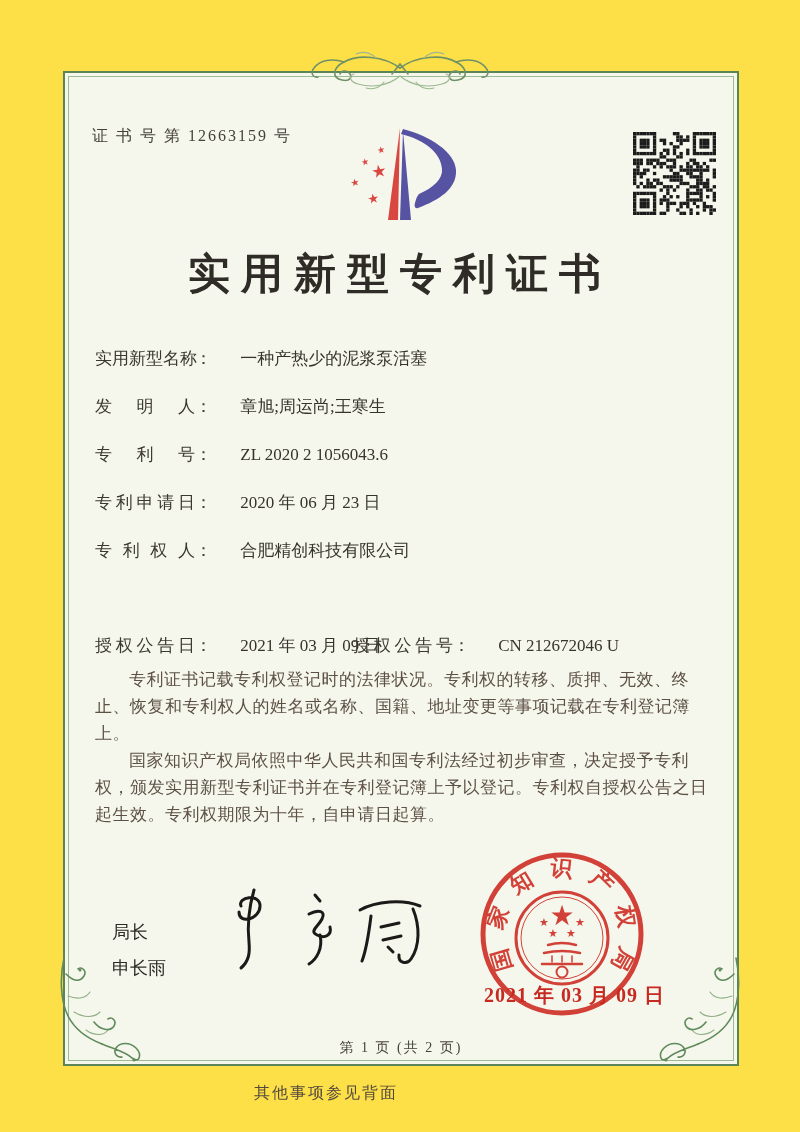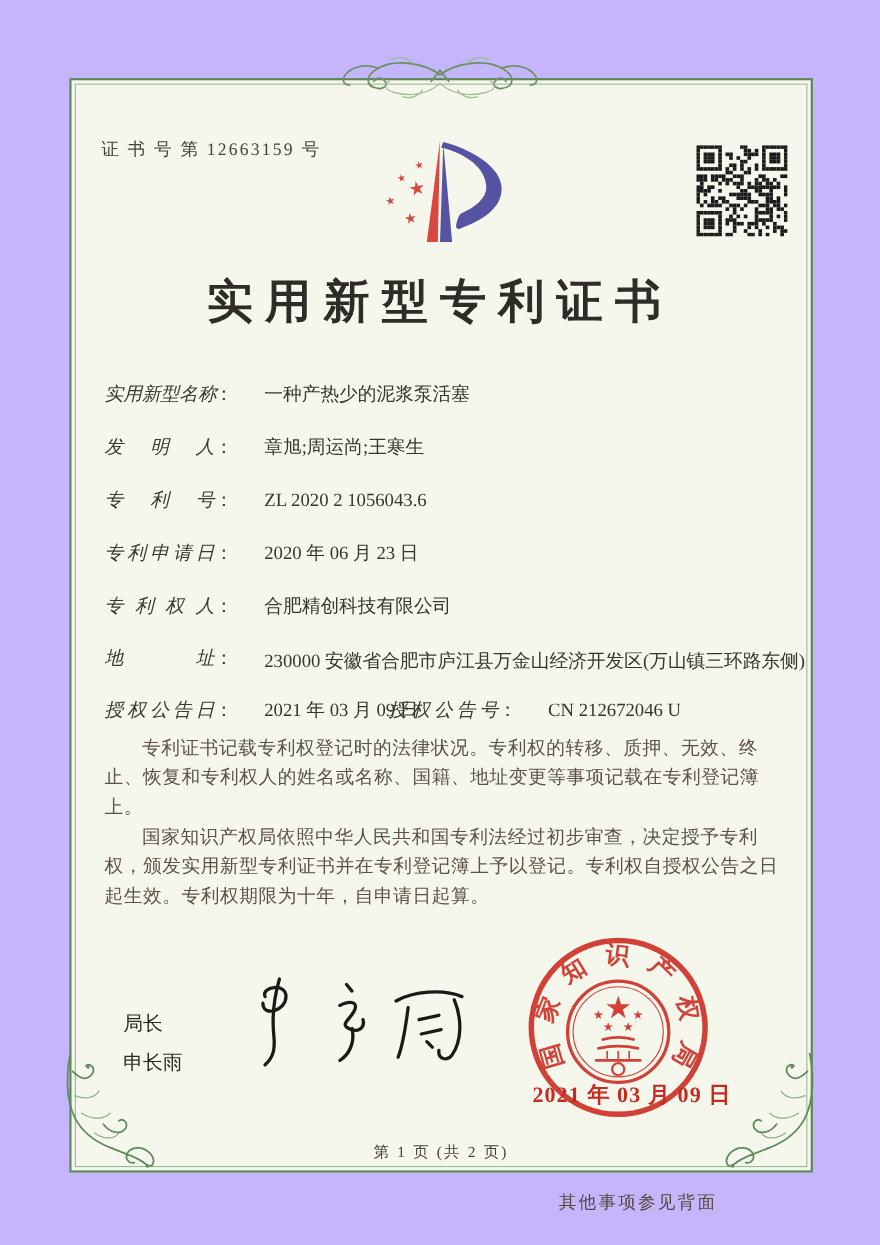--- a/index.html
+++ b/index.html
@@ -1,18 +1,18 @@
 <!DOCTYPE html>
 <html><head>
 <meta charset="utf-8">
 <style>
   html,body{margin:0;padding:0;background:#ffffff;}
   .page{
     position:relative;width:800px;height:1132px;margin:0 auto;
-    background:#c4b5fd;overflow:hidden;
+    background:#fde047;overflow:hidden;
     font-family:"Liberation Serif","DejaVu Serif",serif;
     color:#3b382f;
   }
   .frame{
     position:absolute;left:63px;top:71px;width:672px;height:991px;
     border:2px solid #5b8457;background:#f6f7ec;z-index:0;
   }
   .frame-inner{
     position:absolute;left:3px;top:3px;right:3px;bottom:3px;
     border:1px solid #9cba93;
@@ -25,48 +25,48 @@
   }
   .logo{position:absolute;left:345px;top:122px;z-index:2;}
   .qr{position:absolute;left:633px;top:132px;z-index:2;}
   .title{
     position:absolute;left:0;top:246px;width:800px;z-index:2;
     text-align:center;font-size:42px;font-weight:700;
     letter-spacing:11px;color:#2f2c27;
   }
   .fields{position:absolute;left:95px;top:341px;width:616px;height:330px;z-index:2;}
   .field-row{position:absolute;left:0;font-size:17px;line-height:22px;white-space:nowrap;}
-  .flabel{display:inline-block;width:100px;text-align:justify;text-align-last:justify;vertical-align:top;color:#3b382f;font-style:italic;}
+  .flabel{display:inline-block;width:100px;text-align:justify;text-align-last:justify;vertical-align:top;color:#3b382f;}
   .colon{display:inline-block;vertical-align:top;}
   .fvalue{display:inline-block;margin-left:24px;vertical-align:top;color:#37342c;}
   .fvalue.wrap{white-space:normal;width:492px;line-height:26px;}
   .pair2{position:absolute;left:258px;top:0;}
   .body-text{
     position:absolute;left:95px;top:666px;width:614px;z-index:2;
     font-size:17px;line-height:27px;color:#5d5146;letter-spacing:0.5px;
   }
   .body-text p{margin:0;text-indent:2em;}
   .sig-block{
     position:absolute;left:112px;top:914px;z-index:2;
-    font-family:Liberation Mono, monospace;
+    font-family:Liberation Sans, sans-serif;
     font-size:18px;color:#2c2a25;line-height:36px;
   }
   .signature-svg{position:absolute;left:212px;top:882px;z-index:2;}
   .seal{position:absolute;left:478px;top:850px;z-index:3;opacity:0.93;}
   .seal-date{
     position:absolute;left:484px;top:982px;width:180px;z-index:4;
     font-size:20px;font-weight:700;color:#c62a20;letter-spacing:1px;white-space:nowrap;
   }
   .page-info{
     position:absolute;left:63px;top:1039px;width:676px;z-index:2;
     text-align:center;font-size:14px;letter-spacing:2px;color:#45423a;
   }
   .back-note{
     position:absolute;left:0;top:1083px;width:652px;z-index:2;
-    text-align:right;font-size:16px;letter-spacing:2px;color:#55493e;
+    text-align:center;font-size:16px;letter-spacing:2px;color:#55493e;
   }
 </style>
 </head>
 <body>
 
 <div class="page">
 
   <svg class="texture" width="670" height="987">
     <defs>
       <pattern id="wv" width="46" height="8" patternUnits="userSpaceOnUse">
@@ -448,24 +448,20 @@
       <span class="fvalue">ZL 2020 2 1056043.6</span>
     </div>
     <div class="field-row" style="top:151px">
       <span class="flabel">专利申请日</span><span class="colon">：</span>
       <span class="fvalue">2020 年 06 月 23 日</span>
     </div>
     <div class="field-row" style="top:199px">
       <span class="flabel">专利权人</span><span class="colon">：</span>
       <span class="fvalue">合肥精创科技有限公司</span>
     </div>
-    <div class="field-row" style="top:247px">
-      <span class="flabel">地址</span><span class="colon">：</span>
-      <span class="fvalue wrap">230000 安徽省合肥市庐江县万金山经济开发区(万山镇三环路东侧)</span>
-    </div>
     <div class="field-row" style="top:294px">
       <span class="flabel">授权公告日</span><span class="colon">：</span>
       <span class="fvalue">2021 年 03 月 09 日</span>
       <span class="pair2">
         <span class="flabel">授权公告号</span><span class="colon">：</span>
         <span class="fvalue">CN 212672046 U</span>
       </span>
     </div>
   </div>
 

